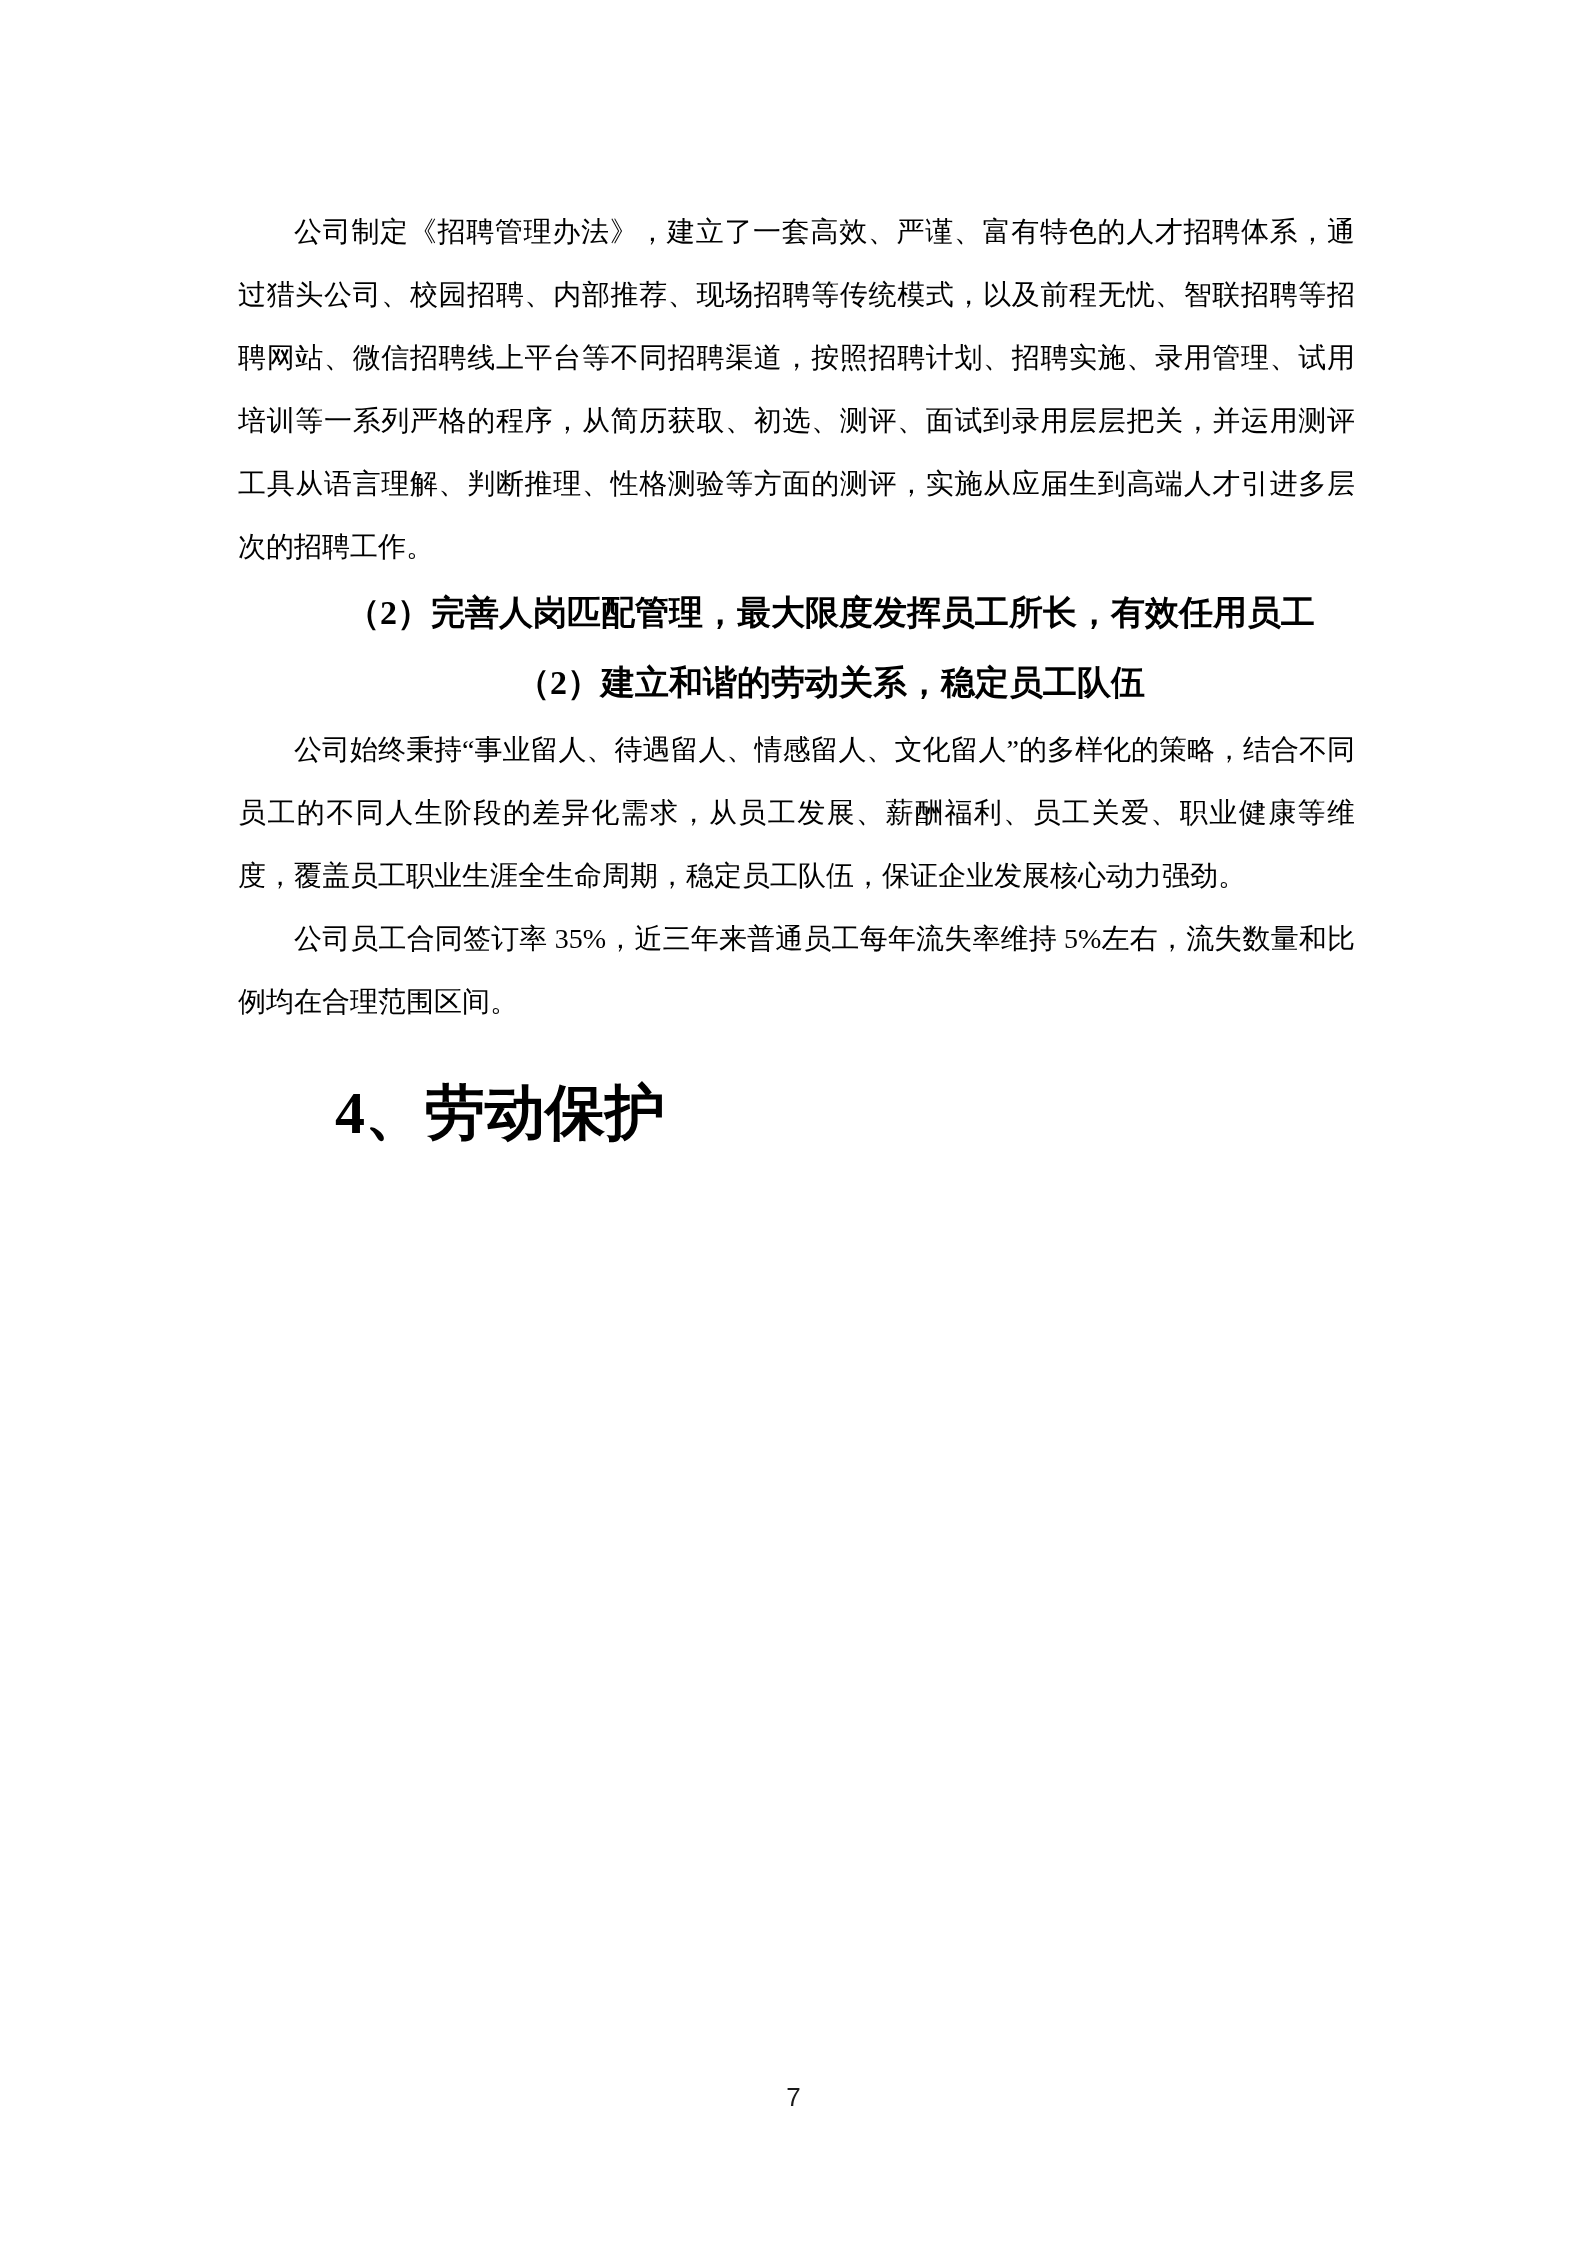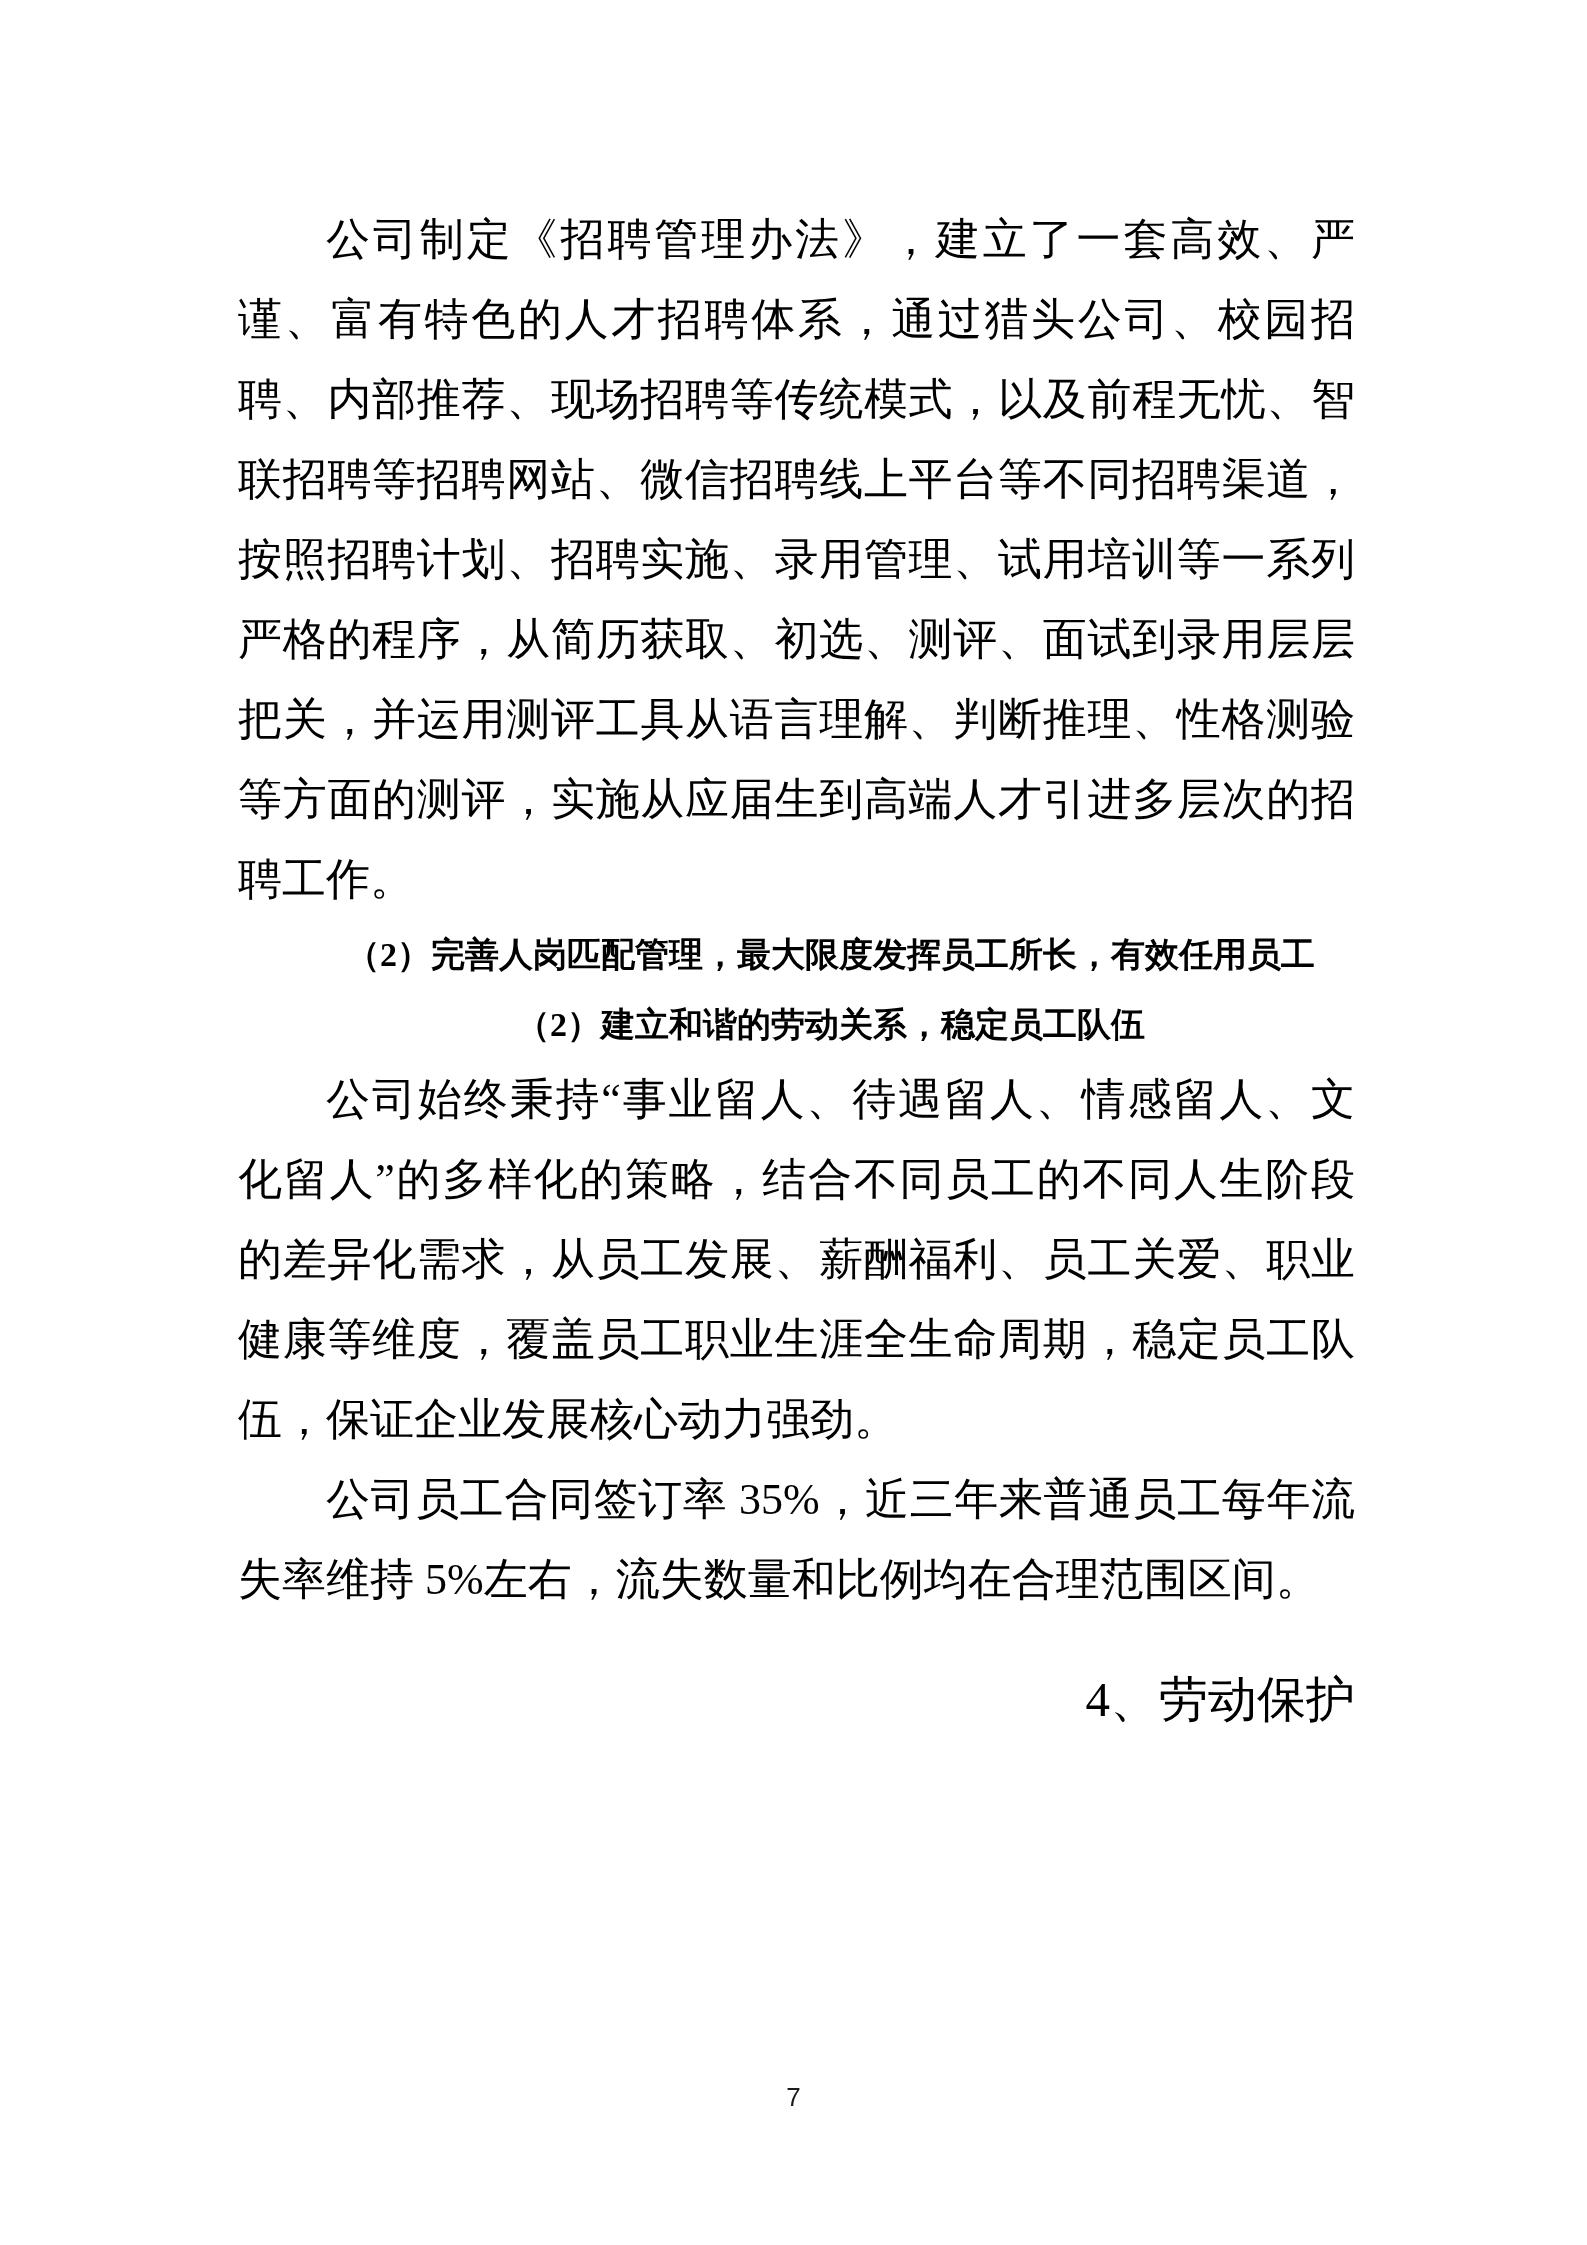--- a/index.html
+++ b/index.html
@@ -17,38 +17,38 @@
     overflow: hidden;
   }
   .content {
     position: absolute;
     left: 238px;
     top: 200px;
     width: 1117px;
   }
   .content p { margin: 0; }
   .para {
-    font-size: 44px;
-    line-height: 80px;
+    font-size: 28px;
+    line-height: 63px;
     text-align: justify;
     text-justify: inter-character;
     text-indent: 2em;
   }
   .subheading {
     font-size: 34px;
     line-height: 70px;
     font-weight: bold;
     text-align: center;
     text-indent: 2em;
   }
   .heading {
-    font-size: 49px;
+    font-size: 60px;
     line-height: 64px;
-    font-weight: normal;
-    text-align: right;
+    font-weight: bold;
+    text-align: left;
     text-indent: 97px;
     margin: 48px 0 17px 0 !important;
   }
   .footer {
     position: absolute;
     left: 0;
     right: 0;
     top: 2082px;
     text-align: center;
     font-family: "Liberation Sans", "DejaVu Sans", sans-serif;

